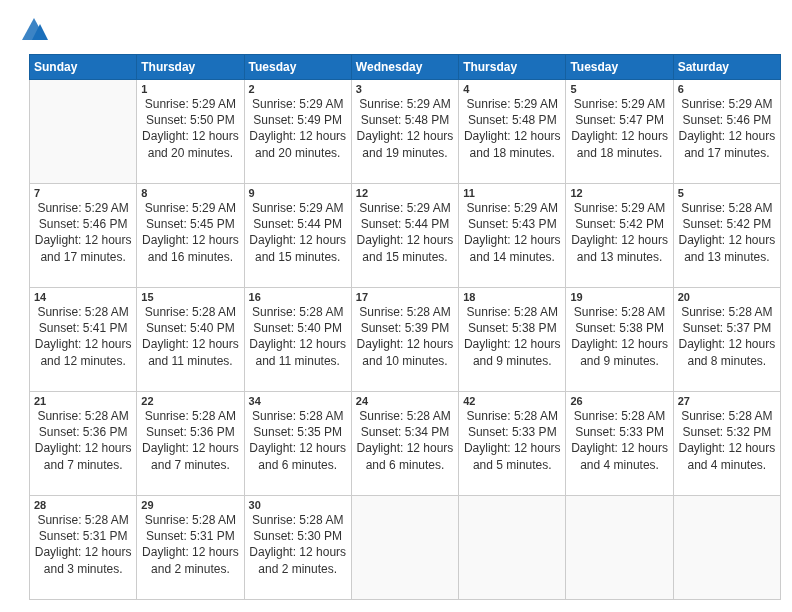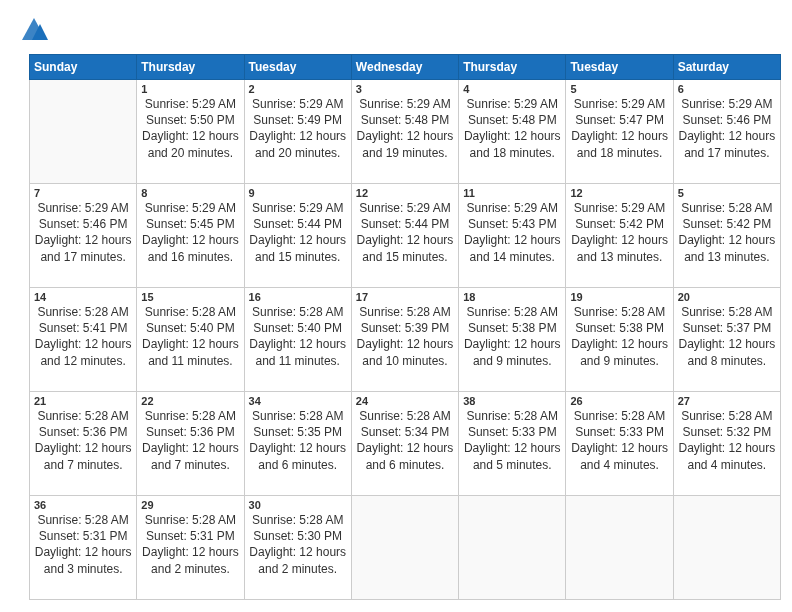--- a/index.html
+++ b/index.html
@@ -310,21 +310,21 @@
 and 6 minutes.</div>
           </td>
           <td>
             <span class="day-num">24</span>
             <div class="day-info" style="white-space: pre-line;">Sunrise: 5:28 AM
 Sunset: 5:34 PM
 Daylight: 12 hours
 and 6 minutes.</div>
           </td>
           <td>
-            <span class="day-num">38</span>
+            <span class="day-num">42</span>
             <div class="day-info" style="white-space: pre-line;">Sunrise: 5:28 AM
 Sunset: 5:33 PM
 Daylight: 12 hours
 and 5 minutes.</div>
           </td>
           <td>
             <span class="day-num">26</span>
             <div class="day-info" style="white-space: pre-line;">Sunrise: 5:28 AM
 Sunset: 5:33 PM
 Daylight: 12 hours
@@ -333,21 +333,21 @@
           <td>
             <span class="day-num">27</span>
             <div class="day-info" style="white-space: pre-line;">Sunrise: 5:28 AM
 Sunset: 5:32 PM
 Daylight: 12 hours
 and 4 minutes.</div>
           </td>
         </tr>
         <tr>
           <td>
-            <span class="day-num">36</span>
+            <span class="day-num">28</span>
             <div class="day-info" style="white-space: pre-line;">Sunrise: 5:28 AM
 Sunset: 5:31 PM
 Daylight: 12 hours
 and 3 minutes.</div>
           </td>
           <td>
             <span class="day-num">29</span>
             <div class="day-info" style="white-space: pre-line;">Sunrise: 5:28 AM
 Sunset: 5:31 PM
 Daylight: 12 hours

